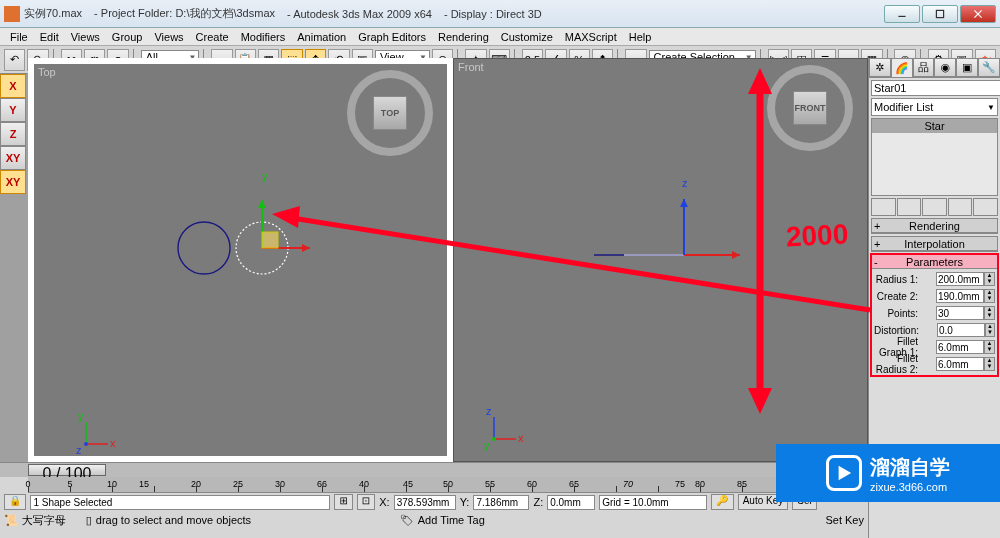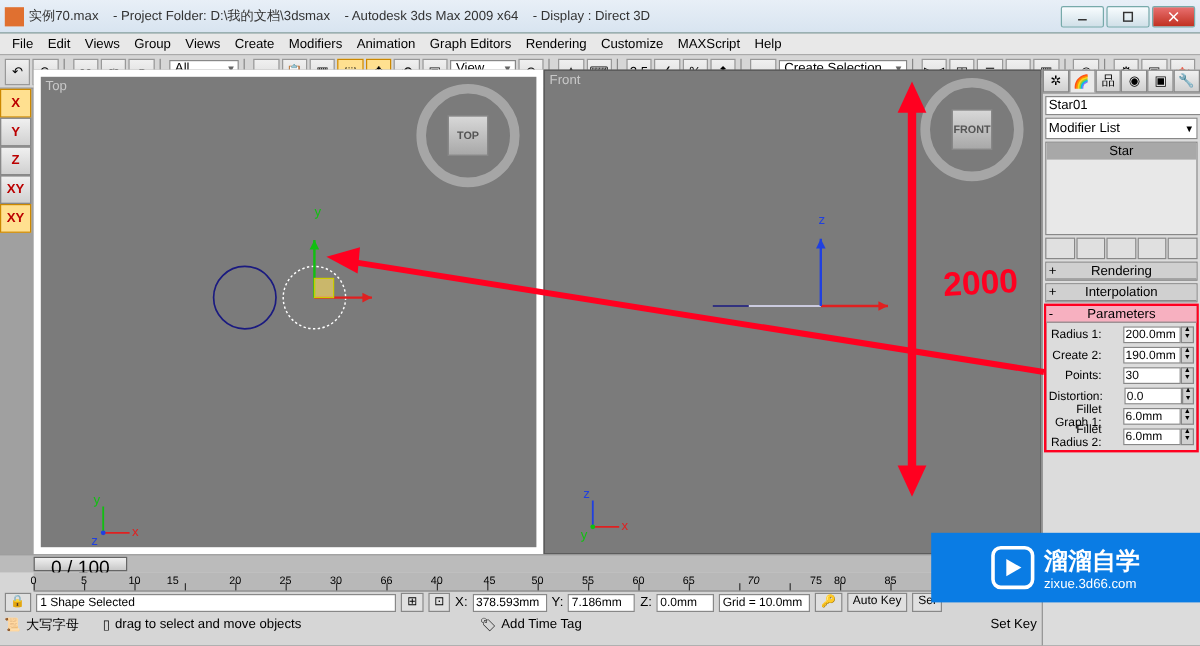--- a/index.html
+++ b/index.html
@@ -392,21 +392,21 @@
     <div class="btn">🔒</div>
     <div class="fld" style="width:300px">1 Shape Selected</div>
     <div class="btn">⊞</div>
     <div class="btn">⊡</div>
     <span>X:</span>
       <div class="fld" style="width:62px">378.593mm</div>
     <span>Y:</span>
       <div class="fld" style="width:56px">7.186mm</div>
     <span>Z:</span>
       <div class="fld" style="width:48px">0.0mm</div>
-    <div class="fld" style="width:76px">Grid = 10.0mm</div>
+    <div class="fld" style="width:108px">Grid = 10.0mm</div>
     <div class="btn">🔑</div>
     <div class="btn">Auto Key</div>
     <div class="btn">Sel</div>
   </div>
   <div class="bottomrow2">
     <div class="btn">📜</div>
     <div class="fld" style="width:60px">大写字母</div>
     <div class="btn">▯</div>
     <div class="fld" style="width:300px">drag to select and move objects</div>
     <div class="btn">🏷</div>

